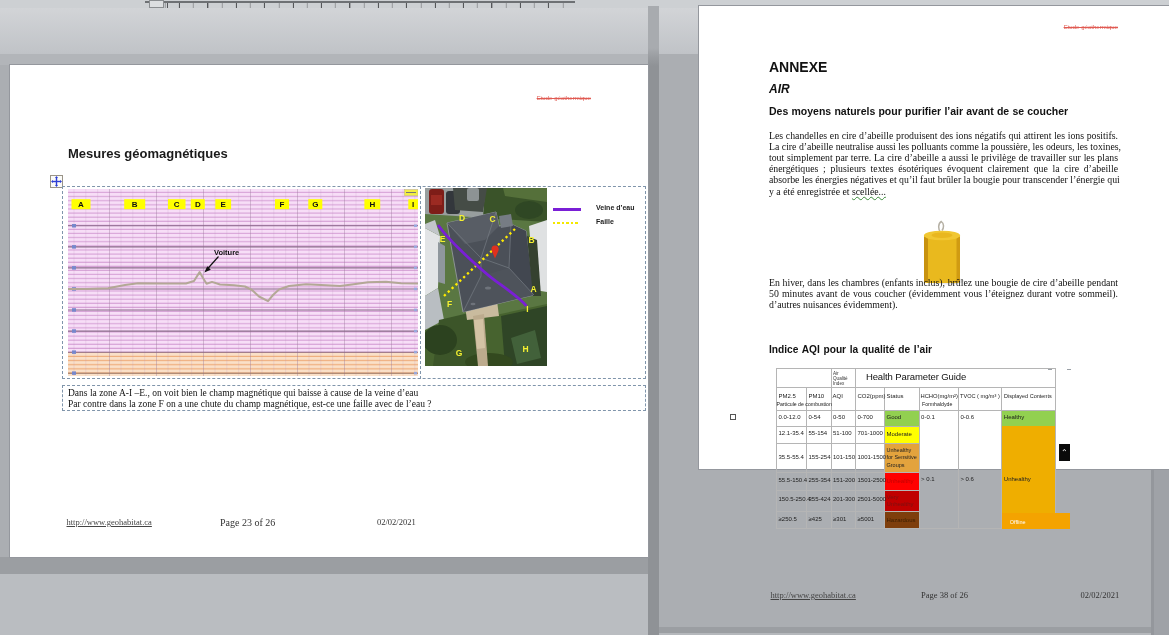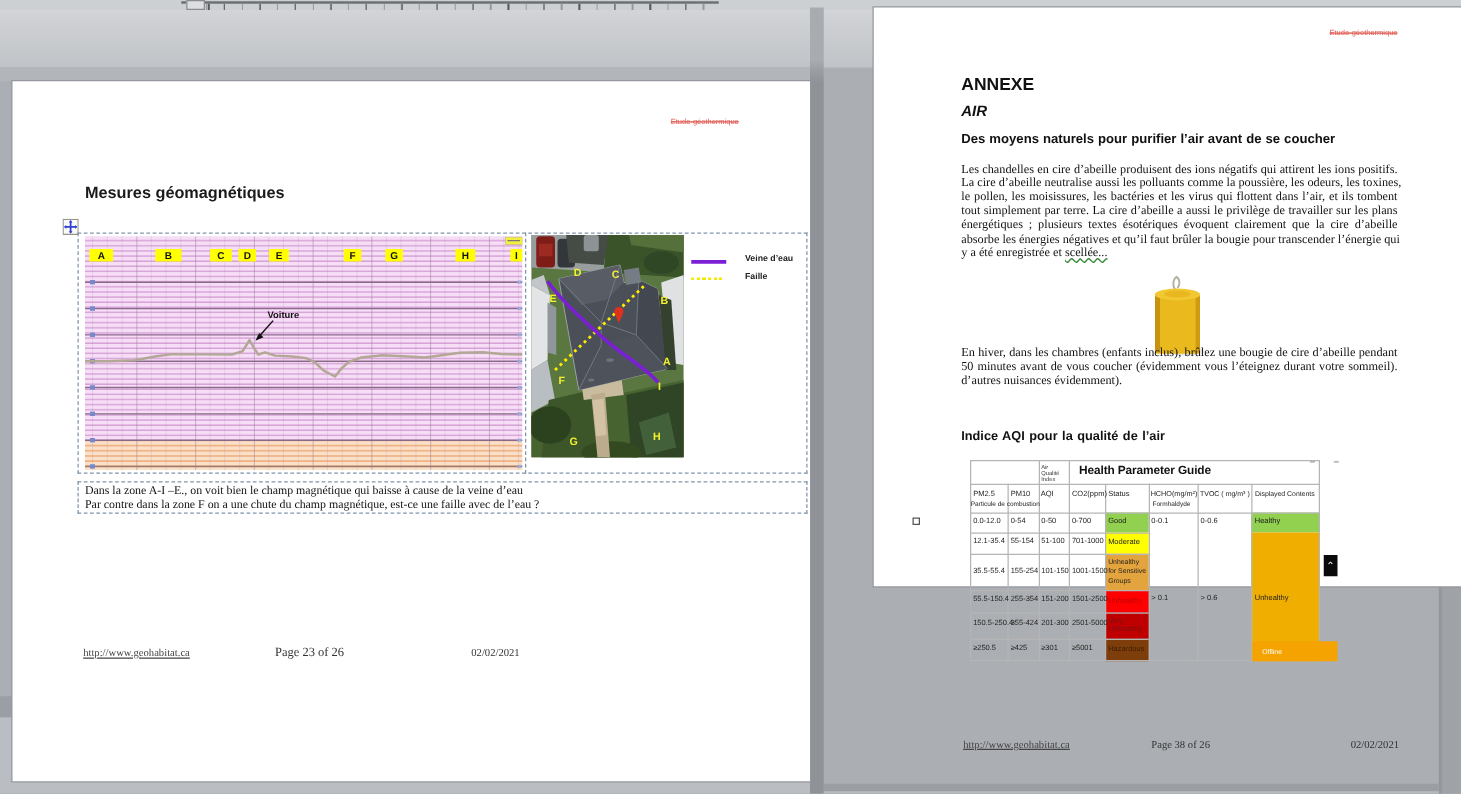--- a/index.html
+++ b/index.html
@@ -25,21 +25,21 @@
 <div class="abs" style="left:0;top:557px;width:648px;height:17px;background:#9b9ea2;"></div>
 <div class="abs" style="left:0;top:574px;width:648px;height:61px;background:#babdc1;"></div>
 
 <div class="abs" style="left:648px;top:6px;width:11px;height:629px;background:linear-gradient(#a8abaf 0px,#a8abaf 42px,#9b9ea2 50px,#8f9296 60px,#8f9296 100%);"></div>
 
 <div class="abs" style="left:1151px;top:6px;width:3px;height:629px;background:#94979c;"></div>
 <div class="abs" style="left:1154px;top:6px;width:15px;height:629px;background:#9fa2a7;"></div>
 <div class="abs" style="left:659px;top:627px;width:492px;height:6px;background:#9b9ea2;"></div>
 <div class="abs" style="left:659px;top:633px;width:492px;height:2px;background:#b5b8bc;"></div>
 
-<div class="page" style="left:10px;top:65px;width:638px;height:560px;">
+<div class="page" style="left:10px;top:65px;width:638px;height:492px;">
   <div class="abs" style="right:57px;top:30px;font-size:6px;color:#e05a52;text-decoration:line-through;">Etude-géothermique</div>
   <div class="abs" style="left:58px;top:81px;font-size:13px;font-weight:bold;color:#1a1a1a;">Mesures géomagnétiques</div>
 
   <svg class="abs" style="left:40px;top:110px;" width="13" height="13" viewBox="0 0 13 13">
     <rect x="0.5" y="0.5" width="12" height="12" fill="#fbfbf8" stroke="#9a9488"></rect>
     <g stroke="#2e3fd4" stroke-width="1.4">
         <line x1="6.5" y1="2" x2="6.5" y2="11"></line>
         <line x1="2" y1="6.5" x2="11" y2="6.5"></line>
       </g>
     <g fill="#2e3fd4">
@@ -256,21 +256,20 @@
 </div>
 
 <div class="page" style="left:659px;top:6px;width:492px;height:463px;margin-left:40px;">
   <div class="abs" style="right:73px;top:18px;font-size:6px;color:#e05a52;text-decoration:line-through;">Etude-géothermique</div>
   <div class="abs" style="left:70px;top:53px;font-size:14px;font-weight:bold;color:#111;">ANNEXE</div>
   <div class="abs" style="left:70px;top:76px;font-size:12px;font-weight:bold;font-style:italic;color:#111;">AIR</div>
   <div class="abs" style="left:70px;top:98.5px;font-size:10.5px;font-weight:bold;color:#111;word-spacing:0.3px;">Des moyens naturels pour purifier l’air avant de se coucher</div>
   <div class="abs ser" style="left:70px;top:123.7px;width:349px;font-size:9.8px;line-height:11.2px;color:#111;">
     <div class="j">Les chandelles en cire d’abeille produisent des ions négatifs qui attirent les ions positifs.</div>
     <div class="j">La cire d’abeille neutralise aussi les polluants comme la poussière, les odeurs, les toxines,</div>
-    <div class="j">le pollen, les moisissures, les bactéries et les virus qui flottent dans l’air, et ils tombent</div>
     <div class="j">tout simplement par terre. La cire d’abeille a aussi le privilège de travailler sur les plans</div>
     <div class="j">énergétiques&nbsp;; plusieurs textes ésotériques évoquent clairement que la cire d’abeille</div>
     <div class="j">absorbe les énergies négatives et qu’il faut brûler la bougie pour transcender l’énergie qui</div>
     <div class="jn">y a été enregistrée et <span style="text-decoration:underline wavy #3a8a3a 1px;text-underline-offset:1px;">scellée...</span></div>
   </div>
   <svg class="abs" style="left:212px;top:206px;" width="60" height="80" viewBox="0 0 60 80">
     <path d="M30,21 C26.7,17.5 27,11.5 30.3,9.5 C33.3,11.5 33,16 31,18.5" fill="none" stroke="#b5b0a4" stroke-width="1.5"></path>
     <ellipse cx="37" cy="69" rx="16" ry="3.5" fill="#00000018"></ellipse>
     <rect x="13" y="22" width="36" height="49" rx="2.5" fill="#e9b91e"></rect>
     <rect x="13" y="25" width="4" height="45" fill="#c8920f"></rect>
@@ -308,21 +307,21 @@
   <div class="abs" style="left:0px;top:0px;width:1px;height:161px;background:#b5b5b5;"></div>
   <div class="abs" style="left:54.5px;top:0px;width:1px;height:161px;background:#b5b5b5;"></div>
   <div class="abs" style="left:79px;top:0px;width:1px;height:161px;background:#b5b5b5;"></div>
   <div class="abs" style="left:279px;top:0px;width:1px;height:161px;background:#b5b5b5;"></div>
   <div class="abs" style="left:30px;top:19px;width:1px;height:142px;background:#b5b5b5;"></div>
   <div class="abs" style="left:108px;top:19px;width:1px;height:142px;background:#b5b5b5;"></div>
   <div class="abs" style="left:142.6px;top:19px;width:1px;height:142px;background:#b5b5b5;"></div>
   <div class="abs" style="left:181.9px;top:19px;width:1px;height:142px;background:#b5b5b5;"></div>
   <div class="abs" style="left:225.3px;top:19px;width:1px;height:142px;background:#b5b5b5;"></div>
   <div class="abs" style="left:57px;top:2.5px;font-size:4.6px;line-height:5.3px;color:#333;">Air<br>Qualité<br>Index</div>
-  <div class="abs" style="left:0;top:2.5px;width:280px;text-align:center;font-size:9.5px;font-weight:bold;letter-spacing:-0.1px;color:#111;">Health Parameter Guide</div>
+  <div class="abs" style="left:0;top:2.5px;width:280px;text-align:center;font-size:9.5px;font-weight:normal;letter-spacing:-0.1px;color:#111;">Health Parameter Guide</div>
   <div class="abs" style="left:2.5px;top:25px;font-size:6px;color:#222;white-space:nowrap;">PM2.5</div>
   <div class="abs" style="left:32.5px;top:25px;font-size:6px;color:#222;white-space:nowrap;">PM10</div>
   <div class="abs" style="left:56.5px;top:25px;font-size:6px;color:#222;white-space:nowrap;">AQI</div>
   <div class="abs" style="left:81.5px;top:25px;font-size:6px;color:#222;white-space:nowrap;">CO2(ppm)</div>
   <div class="abs" style="left:110.5px;top:25px;font-size:6px;color:#222;white-space:nowrap;">Status</div>
   <div class="abs" style="left:144.5px;top:25px;font-size:5.8px;color:#222;white-space:nowrap;">HCHO(mg/m²)</div>
   <div class="abs" style="left:184px;top:25px;font-size:5.6px;color:#222;white-space:nowrap;">TVOC ( mg/m³ )</div>
   <div class="abs" style="left:228px;top:25px;font-size:5.5px;color:#222;white-space:nowrap;">Displayed Contents</div>
   <div class="abs" style="left:0.5px;top:32.5px;font-size:5.2px;color:#222;white-space:nowrap;">Particule de combustion</div>
   <div class="abs" style="left:146px;top:32.5px;font-size:5.2px;color:#222;white-space:nowrap;">Formhaldyde</div>

